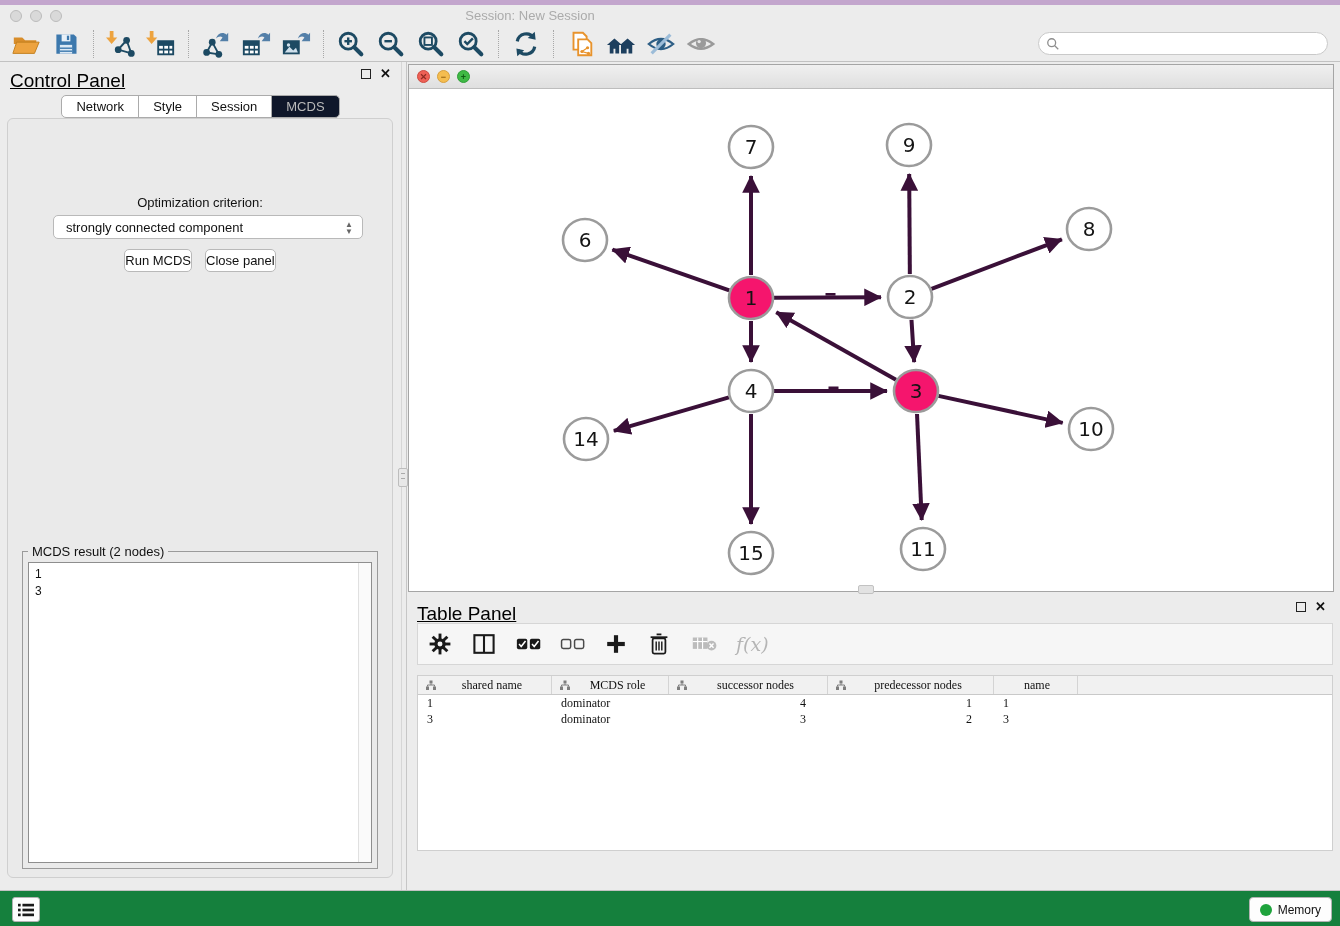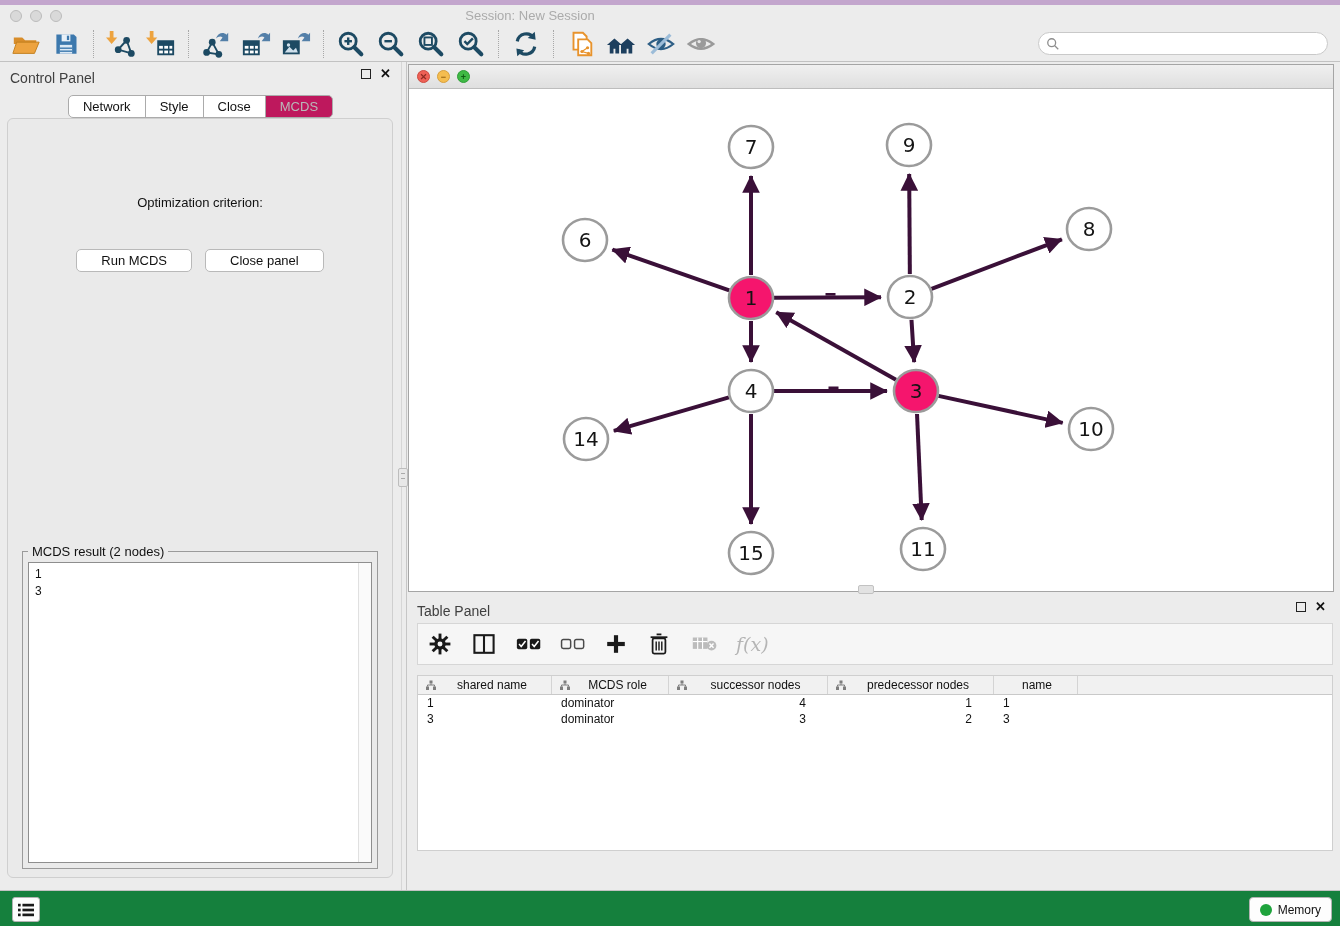--- a/index.html
+++ b/index.html
@@ -22,38 +22,38 @@
   .search-wrap input { border:none; outline:none; flex:1; height:18px; font-size:12px; background:transparent; color:#333; }
 
   
   .v-divider { position:absolute; left:401px; top:62px; width:6px; height:828px; background:#ececec; border-left:1px solid #d6d6d6; border-right:1px solid #c6c6c6; }
   .v-grip { position:absolute; left:398px; top:468px; width:10px; height:19px; background:#e8e8e8; border:1px solid #bdbdbd; border-radius:2px; }
   .v-grip:before { content:""; position:absolute; left:2px; right:2px; top:4px; border-top:1px solid #aaa; border-bottom:1px solid #aaa; height:4px; }
 
   
   .control-panel { position:absolute; left:0; top:62px; width:401px; height:828px; background:#ececec; }
   .panel-header { position:relative; height:30px; }
-  .panel-title { position:absolute; left:10px; top:8px; font-size:14px; color:#404040; }
+  .panel-title { position:absolute; left:10px; top:8px; font-size:19px; color:#000000;text-decoration:underline; }
   .win-icons { position:absolute; right:10px; top:7px; display:flex; gap:9px; align-items:center; }
   .float-icon { width:10px; height:10px; border:1.6px solid #222; }
   .close-icon { font-size:13px; font-weight:bold; color:#111; line-height:10px; }
 
   .cp-tabs { position:absolute; left:0; right:0; top:33px; display:flex; justify-content:center; }
   .tab-group { display:inline-flex; }
   .tab { padding:3px 14px; font-size:13px; color:#111; background:#fff; border:1px solid #ababab; margin-left:-1px; cursor:default; white-space:nowrap;text-align:right; }
   .tab:first-child { border-radius:5px 0 0 5px; margin-left:0; }
   .tab:last-child { border-radius:0 5px 5px 0; }
-  .tab.active-gray { background:#be185d; color:#b9b9b9; }
+  .tab.active-gray { background:#0f172a; color:#b9b9b9; }
 
   .cp-box { position:absolute; left:7px; right:8px; top:56px; bottom:12px; background:#eaeaea; border:1px solid #cfcfcf; border-radius:6px; }
   .opt-label { position:absolute; left:0; right:0; top:76px; text-align:center; font-size:13px; color:#111; }
   .dropdown { position:absolute; left:45px; top:96px; width:310px; height:24px; background:#fff; border:1px solid #b9b9b9; border-radius:5px; display:flex; align-items:center; padding-left:12px; font-size:13px; color:#111; }
   .dd-stepper { position:absolute; right:6px; top:3px; width:14px; height:17px; display:flex; flex-direction:column; align-items:center; justify-content:center; color:#666; font-size:8px; line-height:7px; }
   .cp-buttons { position:absolute; left:0; right:0; top:130px; display:flex; justify-content:center; gap:13px; }
-  .push-btn { background:#fff; border:1px solid #b9b9b9; border-radius:5px; font-size:13px; color:#111; padding:3px 24px; height:23px; font-family:"Liberation Sans",sans-serif; }
+  .push-btn { background:#fff; border:1px solid #b9b9b9; border-radius:5px; font-size:13px; color:#111; padding:3px 0; height:23px; font-family:"Liberation Sans",sans-serif; }
 
   .fieldset { position:absolute; left:14px; right:14px; top:432px; bottom:8px; border:1px solid #9a9a9a; }
   .legend { position:absolute; left:5px; top:-8px; background:#eaeaea; padding:0 4px; font-size:13px; color:#111; }
   .result-area { position:absolute; left:5px; right:5px; top:10px; bottom:5px; background:#fff; border:1px solid #8e8e8e; font-size:12px; color:#111; padding:3px 6px; white-space:pre-line; line-height:17px; }
   .result-scroll { position:absolute; right:6px; top:11px; bottom:6px; width:13px; background:#fafafa; border-left:1px solid #e0e0e0; }
 
   
   .net-window { position:absolute; left:408px; top:64px; width:926px; height:528px; background:#fff; border:1px solid #a5a5a5; }
   .net-titlebar { position:absolute; left:0; right:0; top:0; height:24px; background:linear-gradient(#f0f0f0,#dfdfdf); border-bottom:1px solid #bdbdbd; }
   .traffic { position:absolute; left:8px; top:5px; display:flex; gap:7px; }
@@ -66,21 +66,21 @@
 
   .h-grip { position:absolute; left:858px; top:585px; width:16px; height:9px; background:#e2e2e2; border:1px solid #c2c2c2; border-radius:2px; }
 
   
   .table-panel { position:absolute; left:408px; top:595px; width:932px; height:295px; background:#ececec; }
   .tp-header { position:relative; height:26px; }
   .tp-toolbar { position:absolute; left:9px; right:7px; top:28px; height:42px; background:#f6f6f6; border:1px solid #d6d6d6; display:flex; align-items:center; padding-left:10px; gap:14px; }
   .tpi { display:flex; align-items:center; width:30px; height:30px; }
   .fx-label { font-family:"DejaVu Serif",serif; font-style:italic; font-size:19px; color:#b5b5b5; }
 
-  .tp-table { position:absolute; left:9px; right:7px; top:80px; height:176px; background:#fff; border:1px solid #cfcfcf; }
+  .tp-table { position:absolute; left:9px; right:7px; top:80px; height:176px; background:#fff; border:1px solid #cfcfcf;font-family:Liberation Serif, serif; }
   .thead { display:flex; height:19px; background:#f1f1f1; border-bottom:1px solid #c9c9c9; }
   .th { display:flex; align-items:center; font-size:12px; color:#111; border-right:1px solid #d4d4d4; padding:0 4px 0 7px; }
   .th .th-label { flex:1; text-align:center; }
   .th-fill { flex:1; border-right:none; }
   .tr { display:flex; height:16px; }
   .td { font-size:12px; color:#111; line-height:16px; overflow:hidden; }
 
   .tp-bottom { position:absolute; left:0; right:0; bottom:0; height:38px; background:#e8e8e8; border-top:1px solid #cfcfcf; display:flex; align-items:center; justify-content:center; }
 
   
@@ -258,26 +258,33 @@
       <span class="panel-title">Control Panel</span>
       <span class="win-icons">
         <span class="float-icon"></span>
         <span class="close-icon">✕</span>
       </span>
     </div>
     <div class="cp-tabs">
       <div class="tab-group" id="cp-tab-group">
           <div class="tab">Network</div>
           <div class="tab">Style</div>
-          <div class="tab">Close</div>
+          <div class="tab">Session</div>
           <div class="tab active-gray">MCDS</div>
         </div>
     </div>
     <div class="cp-box">
       <div class="opt-label">Optimization criterion:</div>
+      <div class="dropdown">
+        <span>strongly connected component</span>
+        <span class="dd-stepper">
+            <span>▲</span>
+            <span>▼</span>
+          </span>
+      </div>
       <div class="cp-buttons">
         <button class="push-btn">Run MCDS</button>
         <button class="push-btn">Close panel</button>
       </div>
       <div class="fieldset">
         <span class="legend">MCDS result (2 nodes)</span>
         <div class="result-area" id="mcds-result-text">1
 3</div>
         <div class="result-scroll"></div>
       </div>

